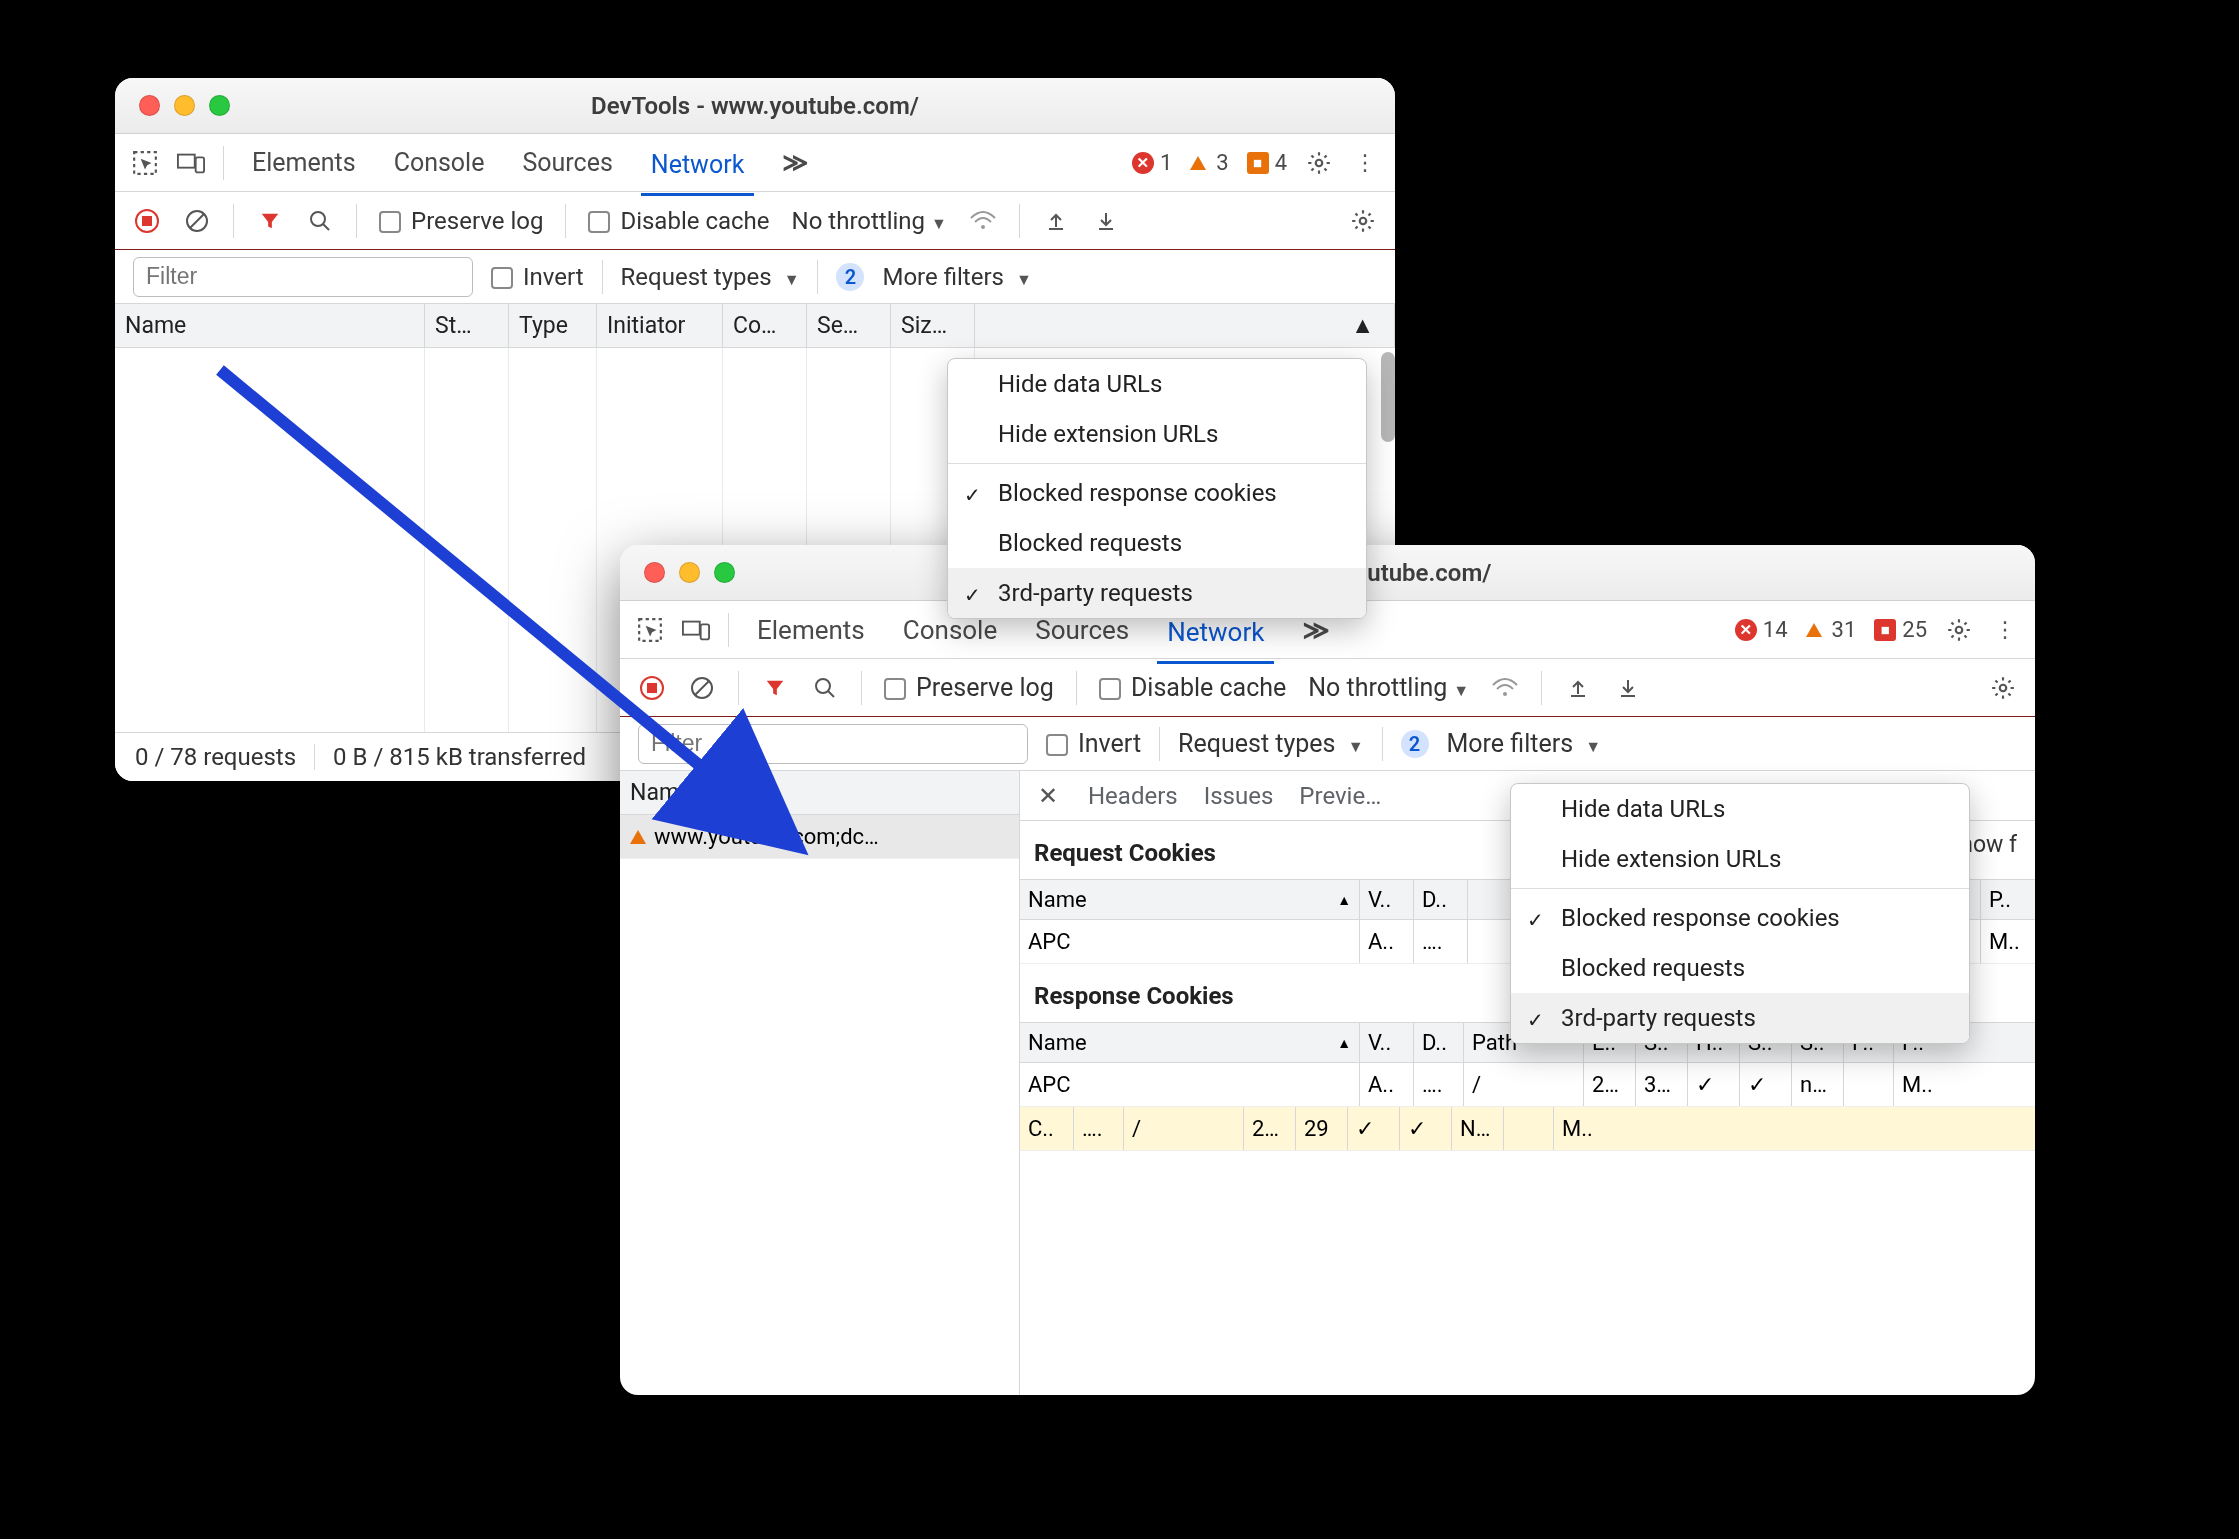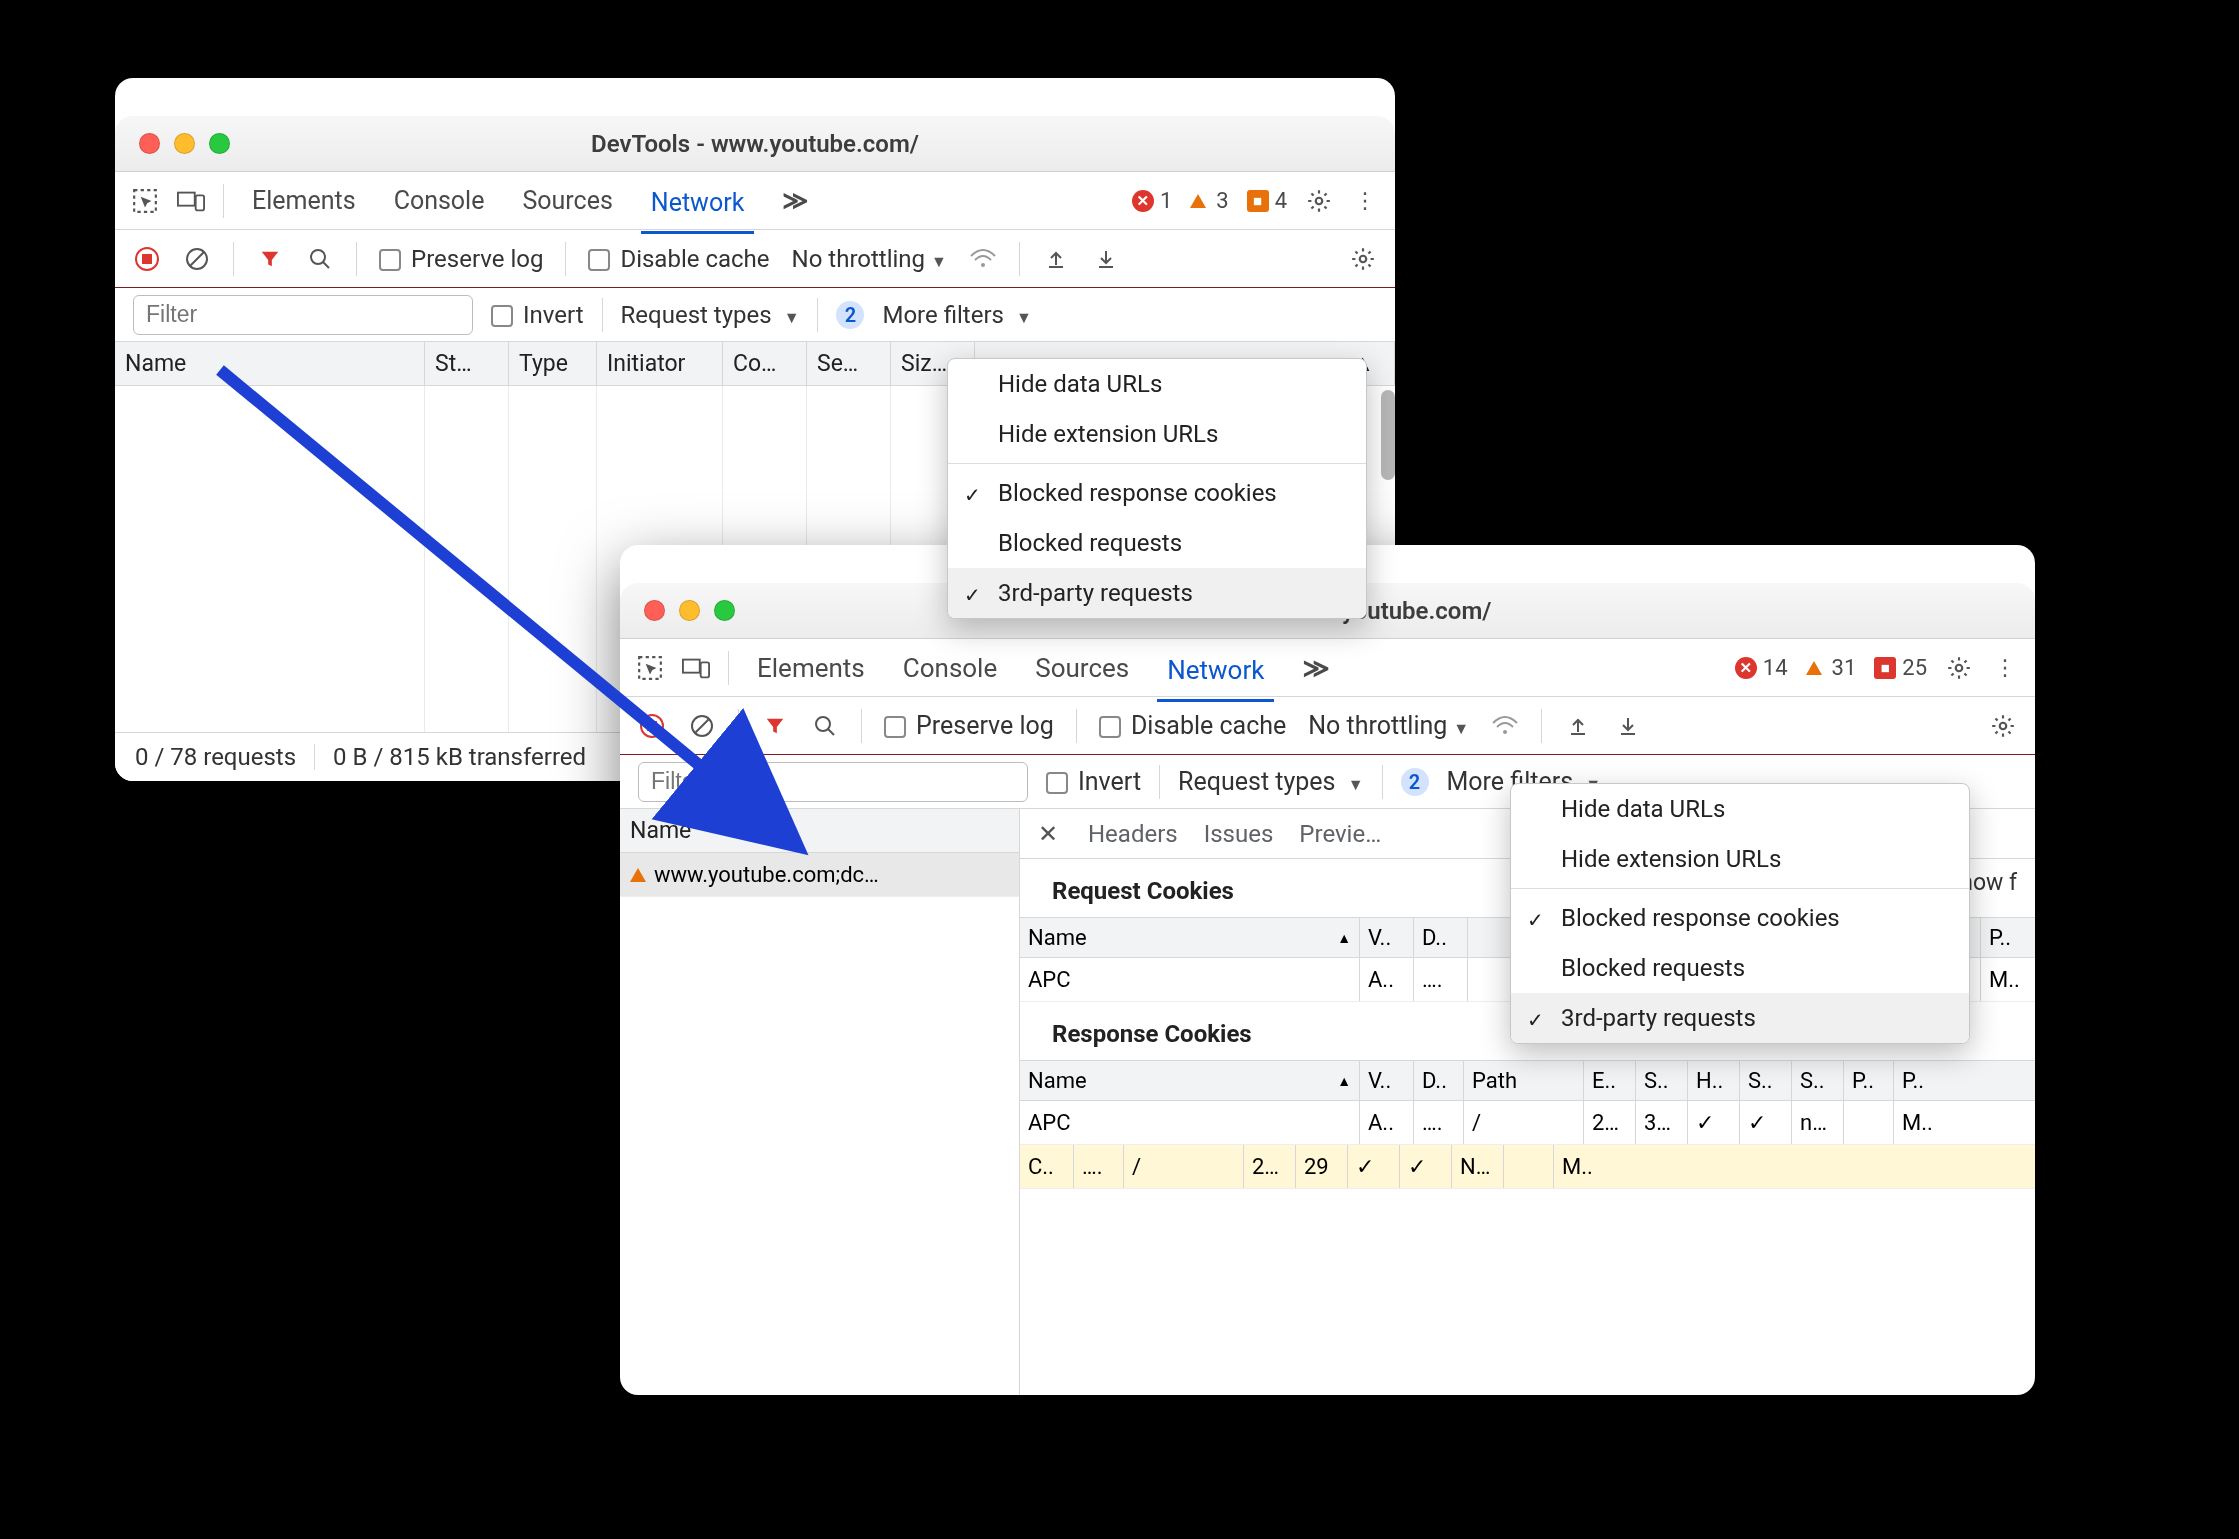--- a/index.html
+++ b/index.html
@@ -23,21 +23,20 @@
     flex-direction: column;
   }
   .titlebar {
     height: 56px;
     background: linear-gradient(#f7f7f7, #ececec);
     border-bottom: 1px solid #d0d0d0;
     display: flex;
     align-items: center;
     padding: 0 20px;
     border-radius: 18px 18px 0 0;
-    margin-top: 38px;
   }
   .traffic-lights { display: flex; gap: 14px; position:absolute; left:24px;}
   .tl-dot { width: 21px; height: 21px; border-radius: 50%; border:1px solid rgba(0,0,0,0.15);}
   .tl-red { background: #ff5f57; }
   .tl-yellow { background: #ffbd2e; }
   .tl-green { background: #28c940; }
   .title-text {
     flex: 1 1 auto;
     text-align: center;
     font-size: 24px;
@@ -160,21 +159,21 @@
     color:#222;
     z-index:50;
     overflow:hidden;
     width: 420px;
   }
   .menu .mi{padding:10px 20px 10px 50px;position:relative;line-height:30px;}
   .menu .mi .chk{position:absolute;left:16px;top:12px;font-size:20px;}
   .menu hr{border:none;border-top:1px solid #ddd;margin:4px 0;}
   .menu .mi.hover{background:#f0f0f0;}
   .dtabs{display:flex;align-items:center;padding:0 14px;height:50px;border-bottom:1px solid #d7d7d7;gap:26px;font-size:24px;color:#5f6368;}
-  .section-title{font-weight:700;font-size:24px;color:#222;padding:18px 14px 12px;margin-left:18px;}
+  .section-title{font-weight:700;font-size:24px;color:#222;padding:18px 14px 12px;}
   .cookies-toolbar{display:flex;align-items:center;gap:12px;font-size:23px;padding:0 18px 12px;color:#333;}
 
   .cookie-table{border-top:1px solid #d7d7d7;}
   .cookie-head{display:flex;background:#f1f3f4;border-bottom:1px solid #d7d7d7;height:40px;align-items:center;font-size:22px;}
   .cookie-head .cth{padding:0 8px;border-right:1px solid #d7d7d7;height:100%;display:flex;align-items:center;overflow:hidden;}
   .crow{display:flex;height:44px;align-items:center;font-size:22px;border-bottom:1px solid #eee;}
   .crow .ctd{padding:0 8px;border-right:1px solid #d7d7d7;height:100%;display:flex;align-items:center;white-space:nowrap;overflow:hidden;}
   .crow.warn{background:#fff7d6;}
   .warn-icon-circle{width:32px;height:32px;border:4px solid #1a73e8;border-radius:50%;display:inline-flex;align-items:center;justify-content:center;margin-right:6px;}
   .warn-tri{width:0;height:0;border-left:8px solid transparent;border-right:8px solid transparent;border-bottom:14px solid #e8710a;position:relative;display:inline-block;}

